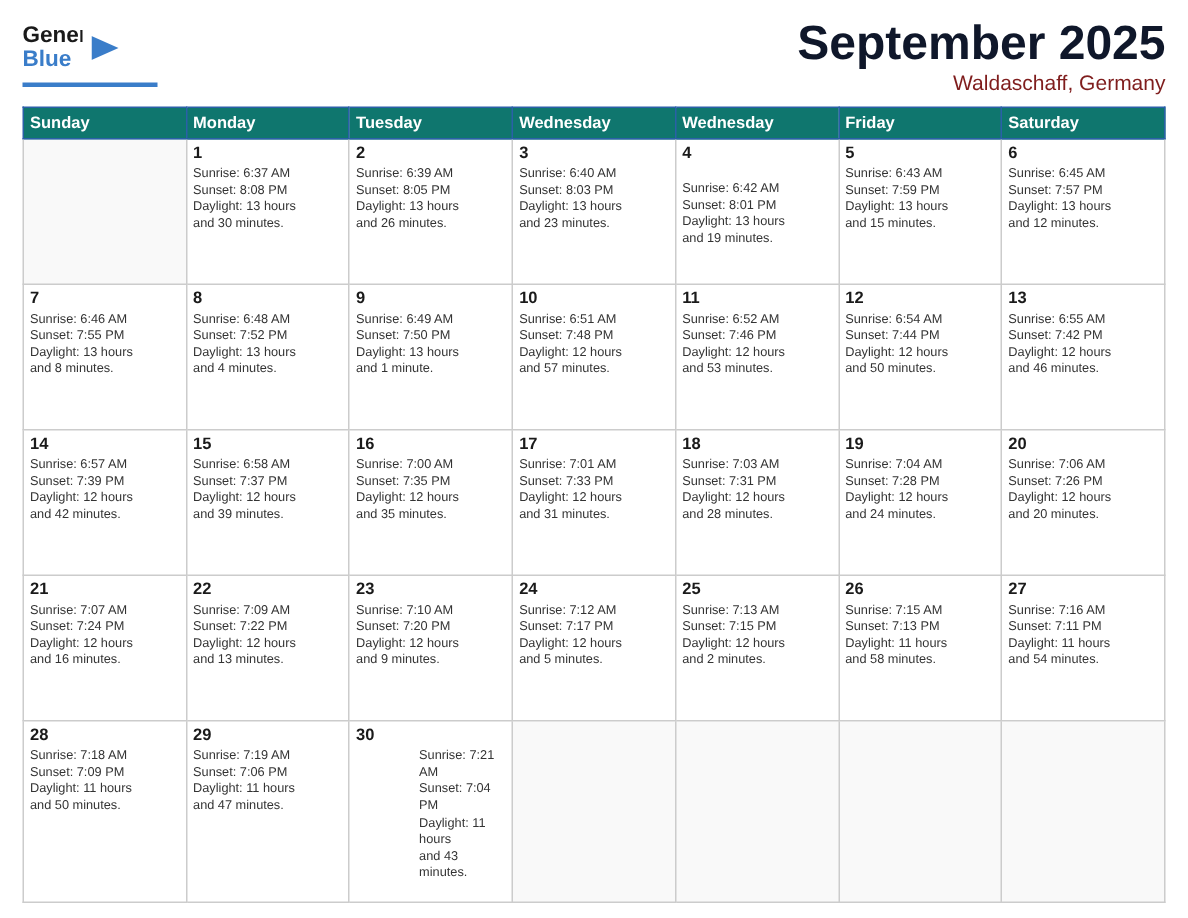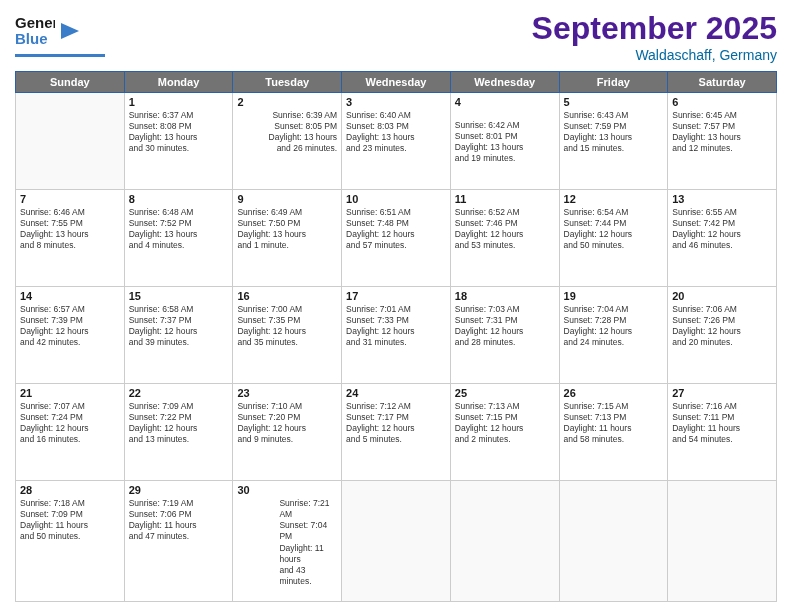--- a/index.html
+++ b/index.html
@@ -27,40 +27,40 @@
       display: flex;
       flex-direction: column;
       align-items: flex-start;
     }
     .title-block {
       text-align: right;
     }
     .month-title {
       font-size: 32px;
       font-weight: bold;
-      color: #4c1d95;
+      color: #0f172a;
     }
     .subtitle {
       font-size: 14px;
-      color: #0369a1;
+      color: #7f1d1d;
     }
     .calendar {
       flex: 1;
       border: 1px solid #ccc;
       border-collapse: collapse;
       width: 100%;
       table-layout: fixed;
     }
     .calendar th {
-      background: #737373;
+      background: #0f766e;
       color: #fff;
       font-size: 11px;
       font-weight: bold;
       padding: 4px 4px;
-      text-align: center;
+      text-align: left;
       border: 1px solid #2a60a8;
     }
     .calendar td {
       border: 1px solid #ccc;
       vertical-align: top;
       padding: 3px 4px;
       font-size: 9px;
       color: #333;
       height: 88px;
     }
@@ -120,21 +120,21 @@
           <td class="empty"></td>
           <td>
             <span class="day-number">1</span>
             <div class="day-info" style="white-space: pre-line;">Sunrise: 6:37 AM
 Sunset: 8:08 PM
 Daylight: 13 hours
 and 30 minutes.</div>
           </td>
           <td>
             <span class="day-number">2</span>
-            <div class="day-info" style="white-space: pre-line; text-align: right;">Sunrise: 6:39 AM
+            <div class="day-info" style="white-space: pre-line;">Sunrise: 6:39 AM
 Sunset: 8:05 PM
 Daylight: 13 hours
 and 26 minutes.</div>
           </td>
           <td>
             <span class="day-number">3</span>
             <div class="day-info" style="white-space: pre-line;">Sunrise: 6:40 AM
 Sunset: 8:03 PM
 Daylight: 13 hours
 and 23 minutes.</div>

